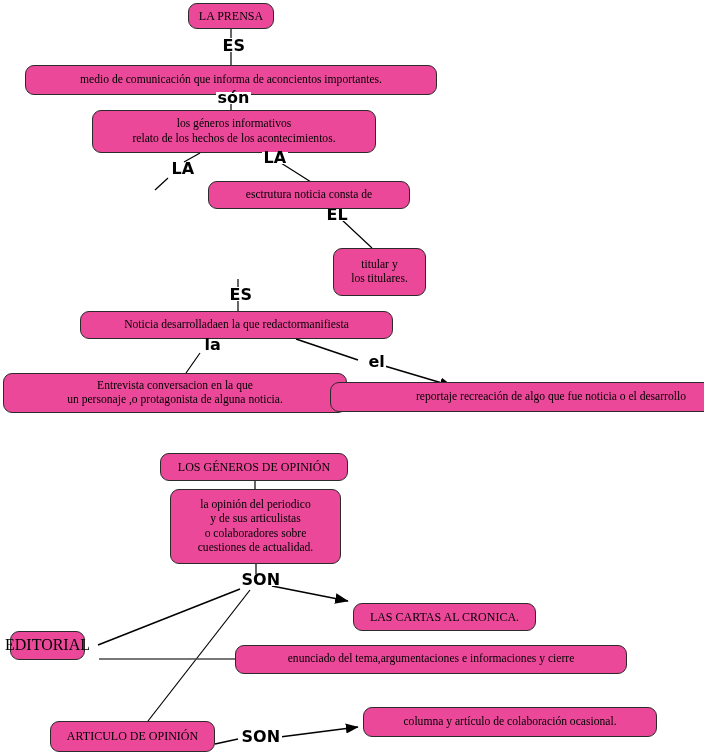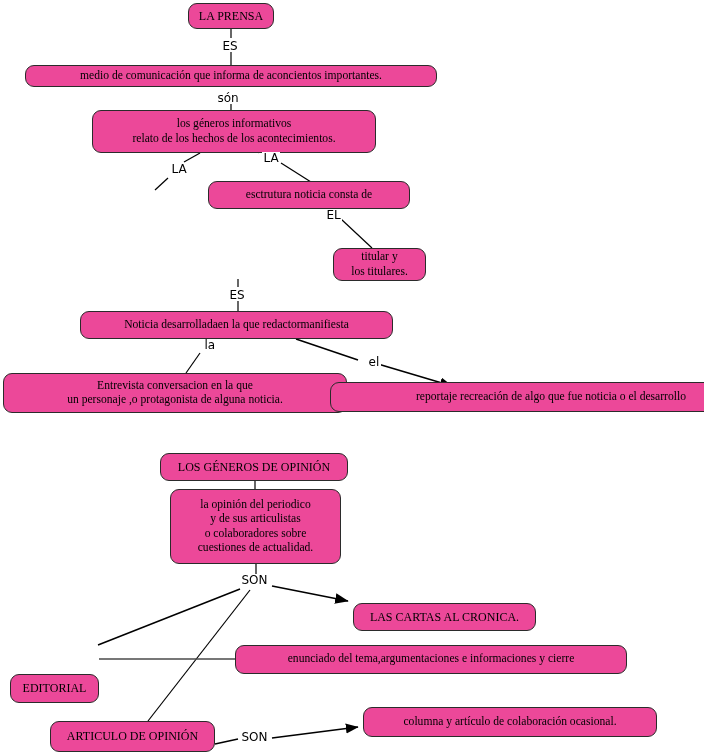--- a/index.html
+++ b/index.html
@@ -39,26 +39,27 @@
     font-size: 11.6px;
     line-height: 14.2px;
     padding: 2px 7px;
     white-space: pre-line;
     z-index: 2;
     font-family: Liberation Serif, serif;
   }
   .linklabel {
     position: absolute;
     color: #000000;
-    font-size: 12px;
+    font-size: 16px;
     line-height: 12px;
     background: #ffffff;
     padding: 0 1.5px;
     white-space: nowrap;
     z-index: 3;
+    font-weight: bold;
   }
 </style>
 </head>
 <body>
 
 <div id="canvas">
 
   <svg id="edges" viewBox="0 0 704 753" xmlns="http://www.w3.org/2000/svg">
     <defs>
       <marker id="arrowhead" markerWidth="9" markerHeight="9" refX="7.6" refY="3.2" orient="auto" markerUnits="strokeWidth">
@@ -101,49 +102,49 @@
     <line x1="250" y1="590" x2="148" y2="721" stroke="#000" stroke-width="1.2"></line>
 
     <line x1="99" y1="659" x2="235" y2="659" stroke="#4a4a4a" stroke-width="1.4"></line>
 
     <line x1="215" y1="744" x2="238" y2="739" stroke="#000" stroke-width="1.3"></line>
     <line x1="272" y1="738" x2="358" y2="727" stroke="#000" stroke-width="1.6" marker-end="url(#arrowhead)"></line>
   </svg>
 
   <div class="node" style="left:188px;top:3px;width:86px;height:26px;font-size:12px;">LA PRENSA</div>
 
-  <div class="node" style="left:25px;top:65px;width:412px;height:22px;">medio de comunicación que informa de aconcientos importantes.</div>
+  <div class="node" style="left:25px;top:65px;width:412px;height:30px;">medio de comunicación que informa de aconcientos importantes.</div>
 
   <div class="node" style="left:92px;top:110px;width:284px;height:43px;">los géneros informativos
 relato de los hechos de los acontecimientos.</div>
 
 
   <div class="node" style="left:208px;top:181px;width:202px;height:28px;z-index:4;">esctrutura noticia consta de</div>
 
 
-  <div class="node" style="left:333px;top:248px;width:93px;height:33px;">titular y
+  <div class="node" style="left:333px;top:248px;width:93px;height:48px;">titular y
 los titulares.</div>
 
   <div class="node" style="left:80px;top:311px;width:313px;height:28px;">Noticia desarrolladaen la que redactormanifiesta</div>
 
   <div class="node" style="left:3px;top:373px;width:344px;height:40px;">Entrevista conversacion en la que
 un personaje ,o protagonista de alguna noticia.</div>
 
   <div class="node" style="left:330px;top:382px;width:442px;height:30px;">reportaje recreación de algo que fue noticia o el desarrollo</div>
 
   <div class="node" style="left:160px;top:453px;width:188px;height:28px;font-size:12px;">LOS GÉNEROS DE OPINIÓN</div>
 
   <div class="node" style="left:170px;top:489px;width:171px;height:75px;">la opinión del periodico
 y de sus articulistas
 o colaboradores sobre
 cuestiones de actualidad.</div>
 
   <div class="node" style="left:353px;top:603px;width:183px;height:28px;font-size:12px;">LAS CARTAS AL CRONICA.</div>
 
-  <div class="node" style="left:10px;top:674px;width:89px;height:29px;font-size:12px;">EDITORIAL</div>
+  <div class="node" style="left:10px;top:631px;width:75px;height:29px;font-size:16px;">EDITORIAL</div>
 
   <div class="node" style="left:235px;top:645px;width:392px;height:29px;">enunciado del tema,argumentaciones e informaciones y cierre</div>
 
   <div class="node" style="left:50px;top:721px;width:165px;height:31px;font-size:12px;">ARTICULO DE OPINIÓN</div>
 
   <div class="node" style="left:363px;top:707px;width:294px;height:30px;">columna y artículo de colaboración ocasional.</div>
 
   <div class="linklabel" style="left:221px;top:40px;">ES</div>
   <div class="linklabel" style="left:216px;top:92px;">són</div>
   <div class="linklabel" style="left:170px;top:163px;">LA</div>

